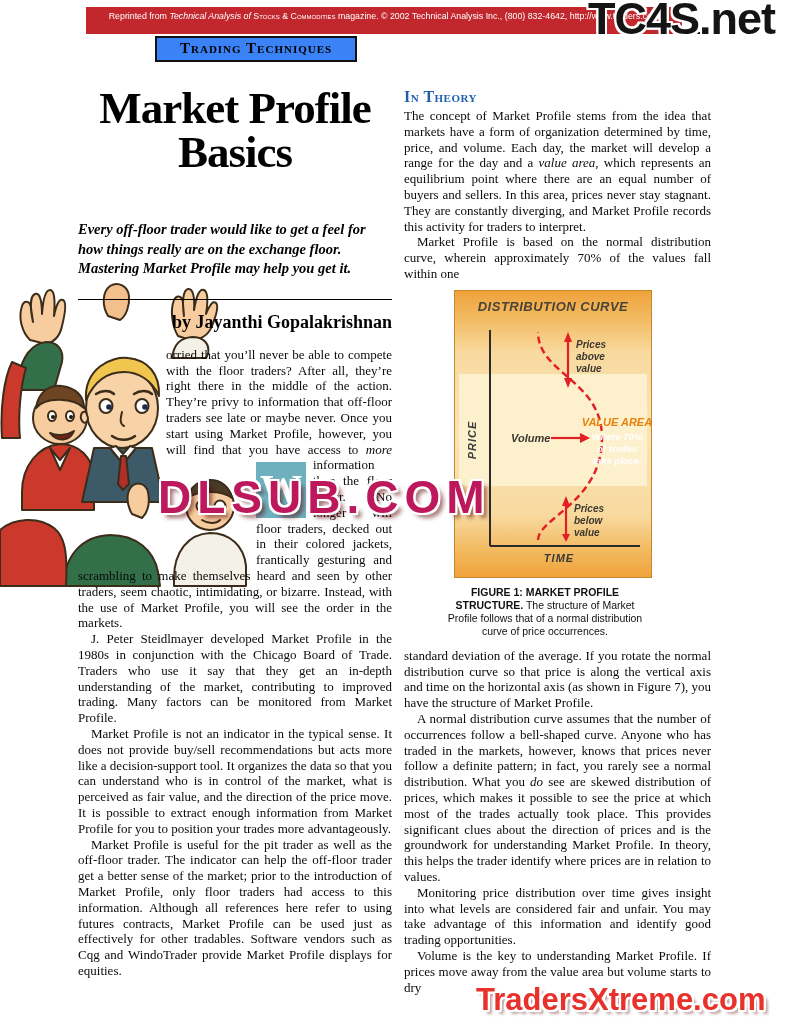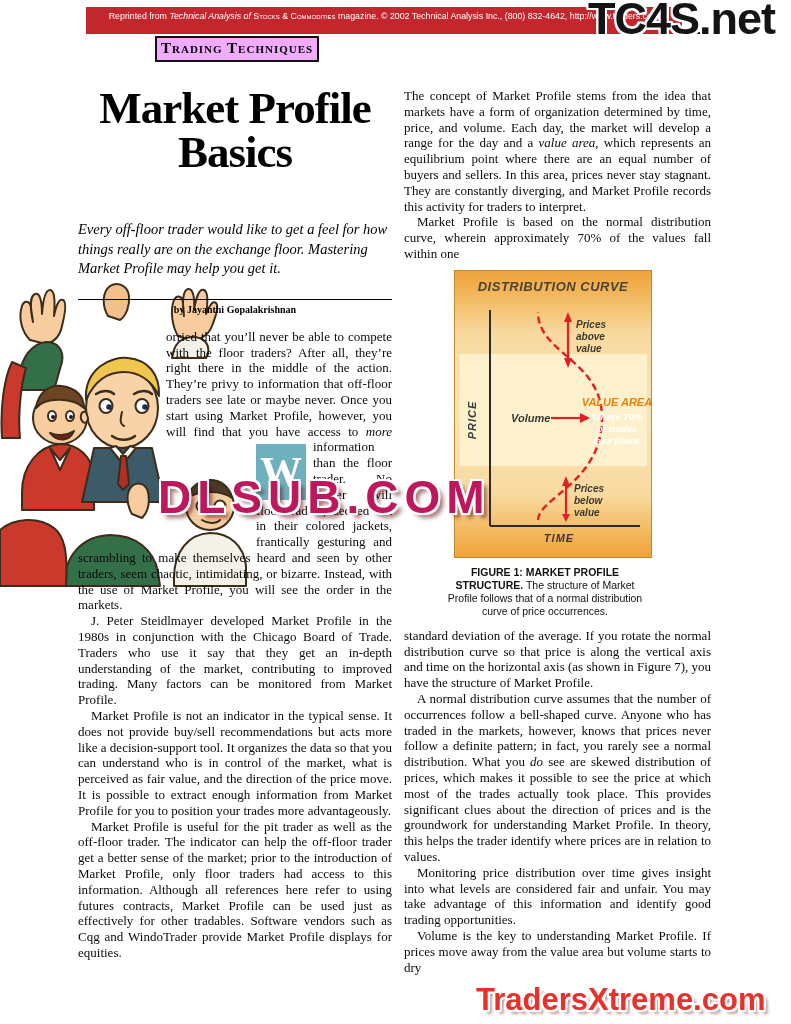--- a/index.html
+++ b/index.html
@@ -18,31 +18,31 @@
   .wm-top {
     position:absolute; left:588px; top:-4px; z-index:30;
     font:bold 45px/1 "Liberation Sans", sans-serif; letter-spacing:-1px;
     color:#141414;
     text-shadow:-2px 0 0 #fff,2px 0 0 #fff,0 -2px 0 #fff,0 2px 0 #fff,
                 -2px -2px 0 #fff,2px 2px 0 #fff,-2px 2px 0 #fff,2px -2px 0 #fff;
   }
   .rule-top { position:absolute; left:86px; top:32px; width:618px; height:2px; background:#111; }
   .section-box {
     position:absolute; left:155px; top:36px; z-index:11;
-    background:#f0abfc; border:2px solid #111; padding:2px 4px 3px;
+    background:#3b82f6; border:2px solid #111; padding:2px 23px 3px;
     font:bold 15px "Liberation Serif", serif; font-variant:small-caps; letter-spacing:1px;
   }
   
   .left-col  { position:absolute; left:78px;  top:86px; width:314px; z-index:8; }
   .right-col { position:absolute; left:404px; top:88px; width:307px; z-index:8; }
   h1.title { font:bold 45px/0.98 "Liberation Serif", serif; letter-spacing:-1px; text-align:center; color:#000; }
-  .deck { margin-top:46px; font-style:italic; font-size:14.5px; line-height:1.35; }
+  .deck { margin-top:46px; font-style:italic; font-size:14.5px; line-height:1.35;font-weight:bold; }
   .byline-wrap {
-    margin-top:20px; border-top:1.5px solid #000; padding:4px 0 14px;
-    text-align:center; font-weight:bold; font-size:10px;
+    margin-top:20px; border-top:1.5px solid #000; padding:12px 0 14px;
+    text-align:right; font-weight:bold; font-size:18px;
   }
   .body { font-size:13px; line-height:15.8px; text-align:justify; color:#0a0a0a; }
   .indent { text-indent:13px; }
   .spacer1 { float:left; width:88px;  height:112px; }
   .spacer2 { float:left; clear:left; width:178px; height:95px; }
   .dropcap {
     float:left; width:50px; height:56px; margin:3px 7px 2px 0;
     background:#6fb0bf; color:#fff; text-align:center;
     font:bold 42px/56px "Liberation Serif", serif;
   }
@@ -143,20 +143,21 @@
   <div class="byline-wrap"><span>by Jayanthi Gopalakrishnan</span></div>
   <div class="spacer1"></div>
   <div class="spacer2"></div>
   <p class="body"><span class="dropcap">W</span><span>orried that you’ll never be able to compete with the floor traders? After all, they’re right there in the middle of the action. They’re privy to information that off-floor traders see late or maybe never. Once you start using Market Profile, however, you will find that you have access to </span><i>more</i><span> information than the floor trader. No longer will floor traders, decked out in their colored jackets, frantically gesturing and scrambling to make themselves heard and seen by other traders, seem chaotic, intimidating, or bizarre. Instead, with the use of Market Profile, you will see the order in the markets.</span></p>
   <p class="body indent">J. Peter Steidlmayer developed Market Profile in the 1980s in conjunction with the Chicago Board of Trade. Traders who use it say that they get an in-depth understanding of the market, contributing to improved trading. Many factors can be monitored from Market Profile.</p>
   <p class="body indent">Market Profile is not an indicator in the typical sense. It does not provide buy/sell recommendations but acts more like a decision-support tool. It organizes the data so that you can understand who is in control of the market, what is perceived as fair value, and the direction of the price move. It is possible to extract enough information from Market Profile for you to position your trades more advantageously.</p>
   <p class="body indent">Market Profile is useful for the pit trader as well as the off-floor trader. The indicator can help the off-floor trader get a better sense of the market; prior to the introduction of Market Profile, only floor traders had access to this information. Although all references here refer to using futures contracts, Market Profile can be used just as effectively for other tradables. Software vendors such as Cqg and WindoTrader provide Market Profile displays for equities.</p>
 </div>
 
 <div class="right-col">
+  <h2 class="in-theory">In Theory</h2>
   <p class="body"><span>The concept of Market Profile stems from the idea that markets have a form of organization determined by time, price, and volume. Each day, the market will develop a range for the day and a </span><i>value area</i><span>, which represents an equilibrium point where there are an equal number of buyers and sellers. In this area, prices never stay stagnant. They are constantly diverging, and Market Profile records this activity for traders to interpret.</span></p>
   <p class="body indent">Market Profile is based on the normal distribution curve, wherein approximately 70% of the values fall within one</p>
 
   <div class="figure-wrap">
     <svg width="198" height="288" viewBox="0 0 198 288">
       <defs>
         <linearGradient id="figbg" x1="0" y1="0" x2="0" y2="1">
           <stop offset="0" stop-color="#efa23a"></stop>
           <stop offset="0.1" stop-color="#f3bb63"></stop>
           <stop offset="0.22" stop-color="#f8daa0"></stop>

